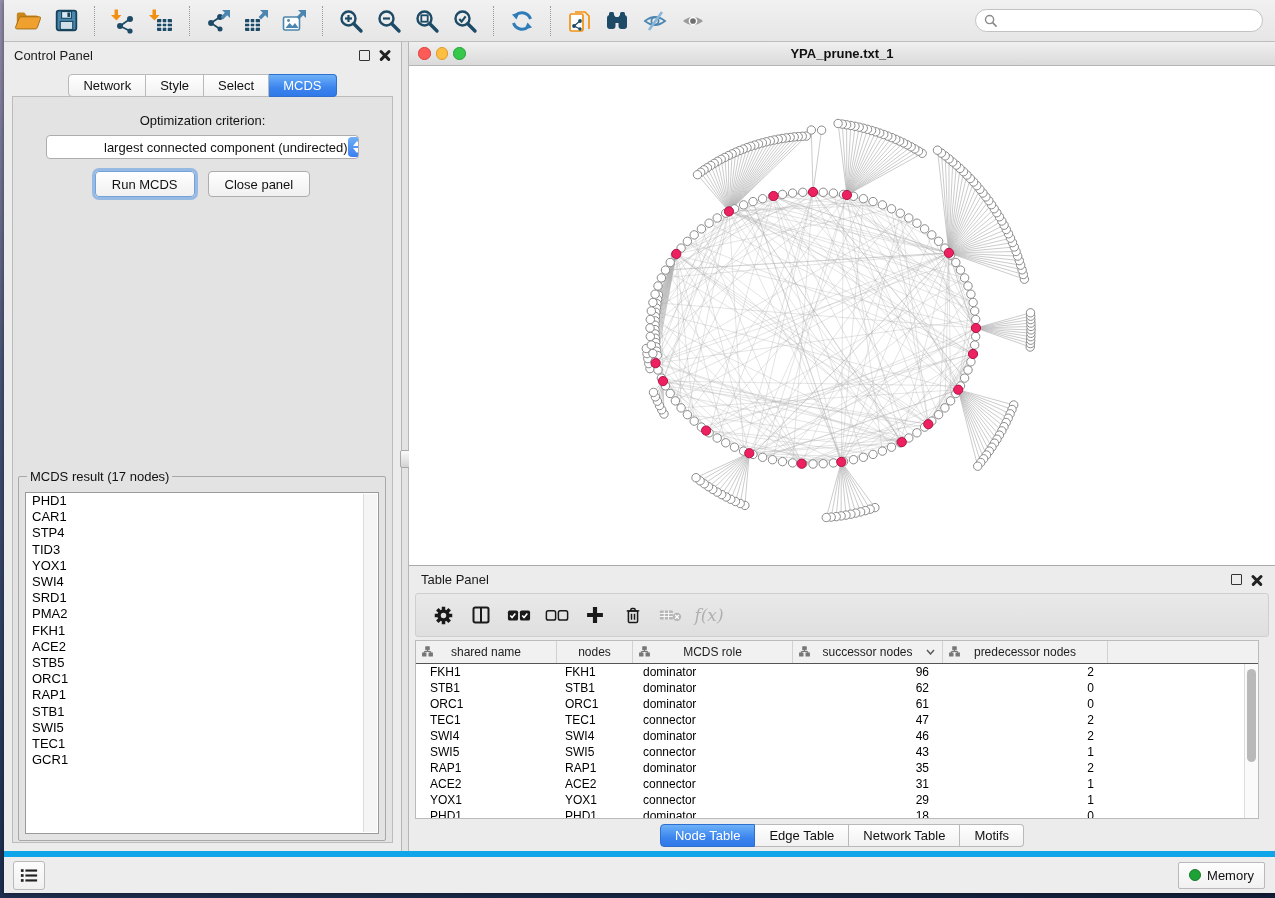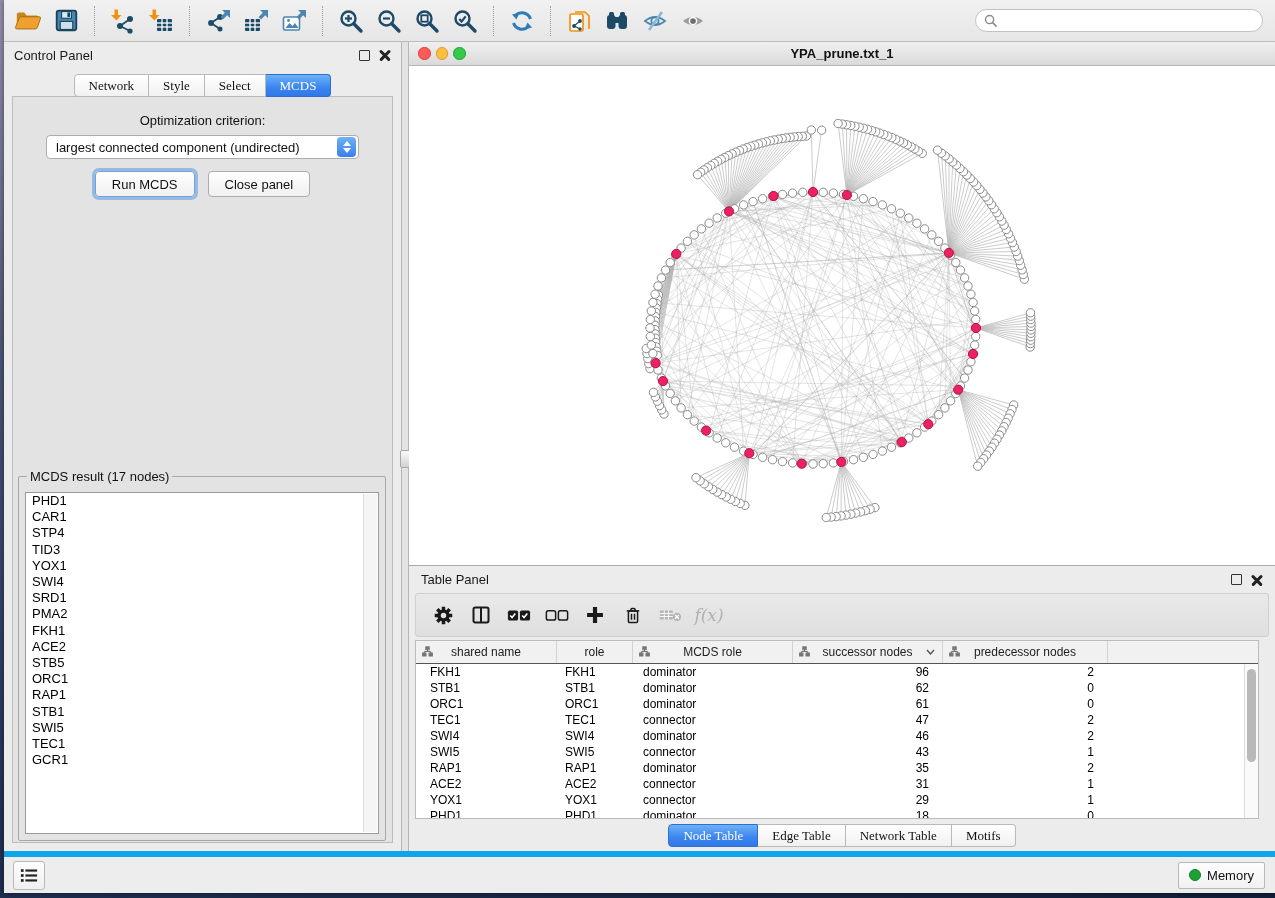--- a/index.html
+++ b/index.html
@@ -23,29 +23,29 @@
   .cp-titlerow{height:26px;display:flex;align-items:center;padding:0 10px;flex:0 0 auto;}
   .cp-title{font-size:13px;color:#1a1a1a;}
   .winbtns{margin-left:auto;display:flex;align-items:center;gap:9px;}
   .floatbtn{width:11px;height:11px;border:1.6px solid #333;border-radius:1px;box-sizing:border-box;}
   .closebtn{width:12px;height:12px;position:relative;}
   .closebtn:before,.closebtn:after{content:"";position:absolute;left:-1px;top:5px;width:14px;height:2.6px;background:#222;border-radius:2px;}
   .closebtn:before{transform:rotate(45deg);}
   .closebtn:after{transform:rotate(-45deg);}
   
   .tabbar{display:flex;justify-content:center;flex:0 0 auto;}
-  .tab{height:21px;line-height:21px;font-size:13px;color:#111;background:linear-gradient(#ffffff,#f1f1f1);border:1px solid #b9b9b9;border-left-width:0;padding:0 14px;cursor:default;font-family:Liberation Serif, serif;}
+  .tab{height:21px;line-height:21px;font-size:13px;color:#111;background:linear-gradient(#ffffff,#f1f1f1);border:1px solid #b9b9b9;border-left-width:0;padding:0 14px;cursor:default;}
   .tab:first-child{border-left-width:1px;border-radius:4px 0 0 4px;}
   .tab:last-child{border-radius:0 4px 4px 0;}
   .tab.selected{background:linear-gradient(#6db1f8,#3c85ee 60%,#2f78e8);color:#fff;border-color:#2e6fd0;}
   .cp-tabs{margin-top:6px;margin-bottom:-1px;position:relative;z-index:2;}
   .cp-content{flex:1;margin:0 8px 8px 8px;background:#e3e3e3;border:1px solid #bcbcbc;border-radius:0;display:flex;flex-direction:column;min-height:0;}
   .opt-label{margin-top:16px;text-align:center;font-size:13px;color:#111;}
   .dropdown{margin:7px auto 0 auto;width:313px;height:24px;background:#fff;border:1px solid #adadad;border-radius:4px;display:flex;align-items:center;box-sizing:border-box;overflow:hidden;}
-  .dropdown .dval{flex:1;font-size:13px;padding-left:9px;color:#111;white-space:nowrap;}
+  .dropdown .dval{flex:1;font-size:13px;padding-left:9px;color:#111;white-space:nowrap;margin-left:48px;}
   .stepper{width:19px;height:20px;margin-right:2px;border-radius:4px;background:linear-gradient(#6fb0f7,#3a7ef0);display:flex;flex-direction:column;align-items:center;justify-content:center;gap:2px;flex:0 0 auto;}
   .stepper .up{width:0;height:0;border-left:4px solid transparent;border-right:4px solid transparent;border-bottom:5px solid #fff;}
   .stepper .dn{width:0;height:0;border-left:4px solid transparent;border-right:4px solid transparent;border-top:5px solid #fff;}
   .btnrow{margin-top:12px;display:flex;justify-content:center;gap:13px;}
   .pushbtn{height:24px;padding:0 16px;font-size:13px;color:#111;background:linear-gradient(#ffffff,#f0f0f0);border:1px solid #adadad;border-radius:4px;display:flex;align-items:center;}
   .pushbtn.focused{box-shadow:0 0 0 3px rgba(110,165,230,.65);border-color:#74a2d8;}
   .resultbox{margin:272px 6px 0 5px;border:1px solid #a8a8a8;border-radius:2px;position:relative;height:372px;box-sizing:border-box;padding:8px 6px 6px 6px;}
   .resultbox legend{font-size:13px;color:#111;padding:0 3px;margin-left:2px;}
   .resultlist{position:relative;height:340px;background:#fff;border:1px solid #9a9a9a;overflow:hidden;}
   .mcds-item{font-size:13px;line-height:16.2px;padding-left:6px;color:#000;}
@@ -1091,21 +1091,21 @@
                     <g fill="#777" stroke="#777" stroke-width="1">
                       <rect x="3.8" y="0.8" width="3.4" height="3"></rect>
                       <rect x="0.6" y="7" width="3.4" height="3"></rect>
                       <rect x="7" y="7" width="3.4" height="3"></rect>
                       <path d="M5.5 3.8 V5.5 M2.3 7 V5.5 H8.7 V7" fill="none"></path>
                     </g>
                   </svg>
               <span>shared name</span>
             </div>
             <div class="hcell c1">
-              <span>role</span>
+              <span>nodes</span>
             </div>
             <div class="hcell c2">
               <svg class="treeicon" width="11" height="11" viewBox="0 0 11 11">
                     <g fill="#777" stroke="#777" stroke-width="1">
                       <rect x="3.8" y="0.8" width="3.4" height="3"></rect>
                       <rect x="0.6" y="7" width="3.4" height="3"></rect>
                       <rect x="7" y="7" width="3.4" height="3"></rect>
                       <path d="M5.5 3.8 V5.5 M2.3 7 V5.5 H8.7 V7" fill="none"></path>
                     </g>
                   </svg>

